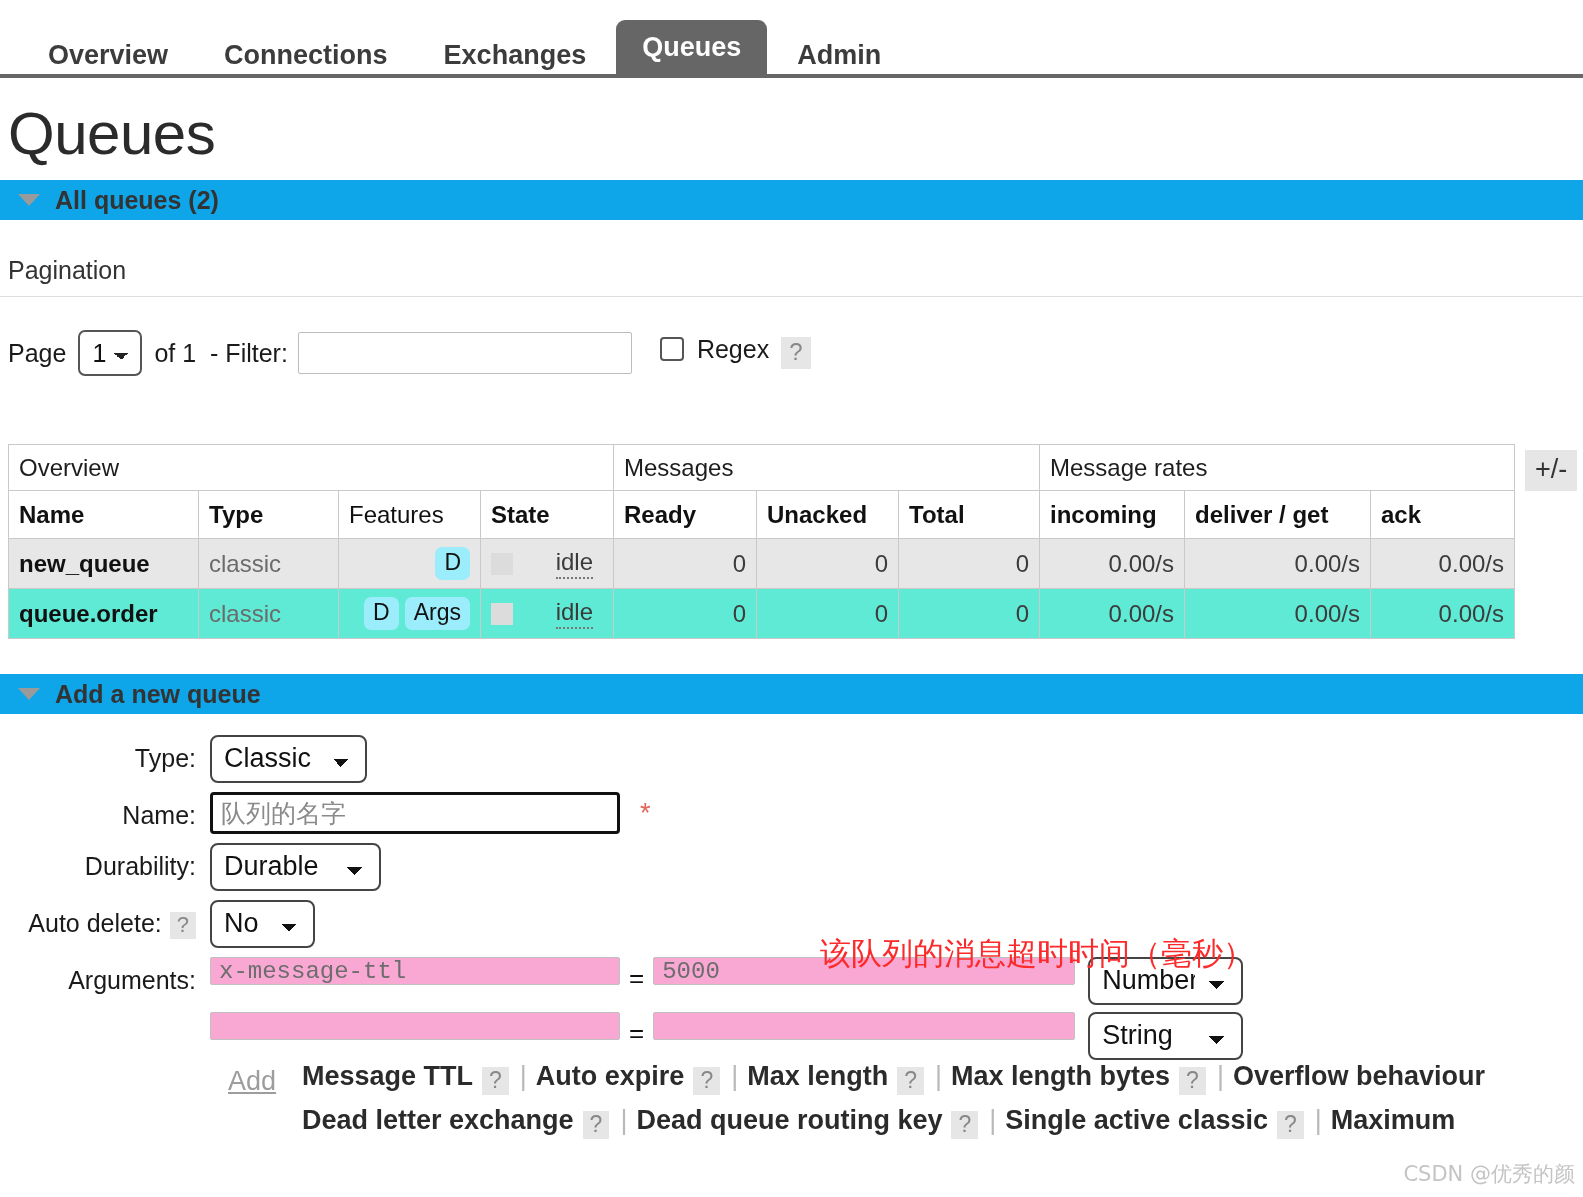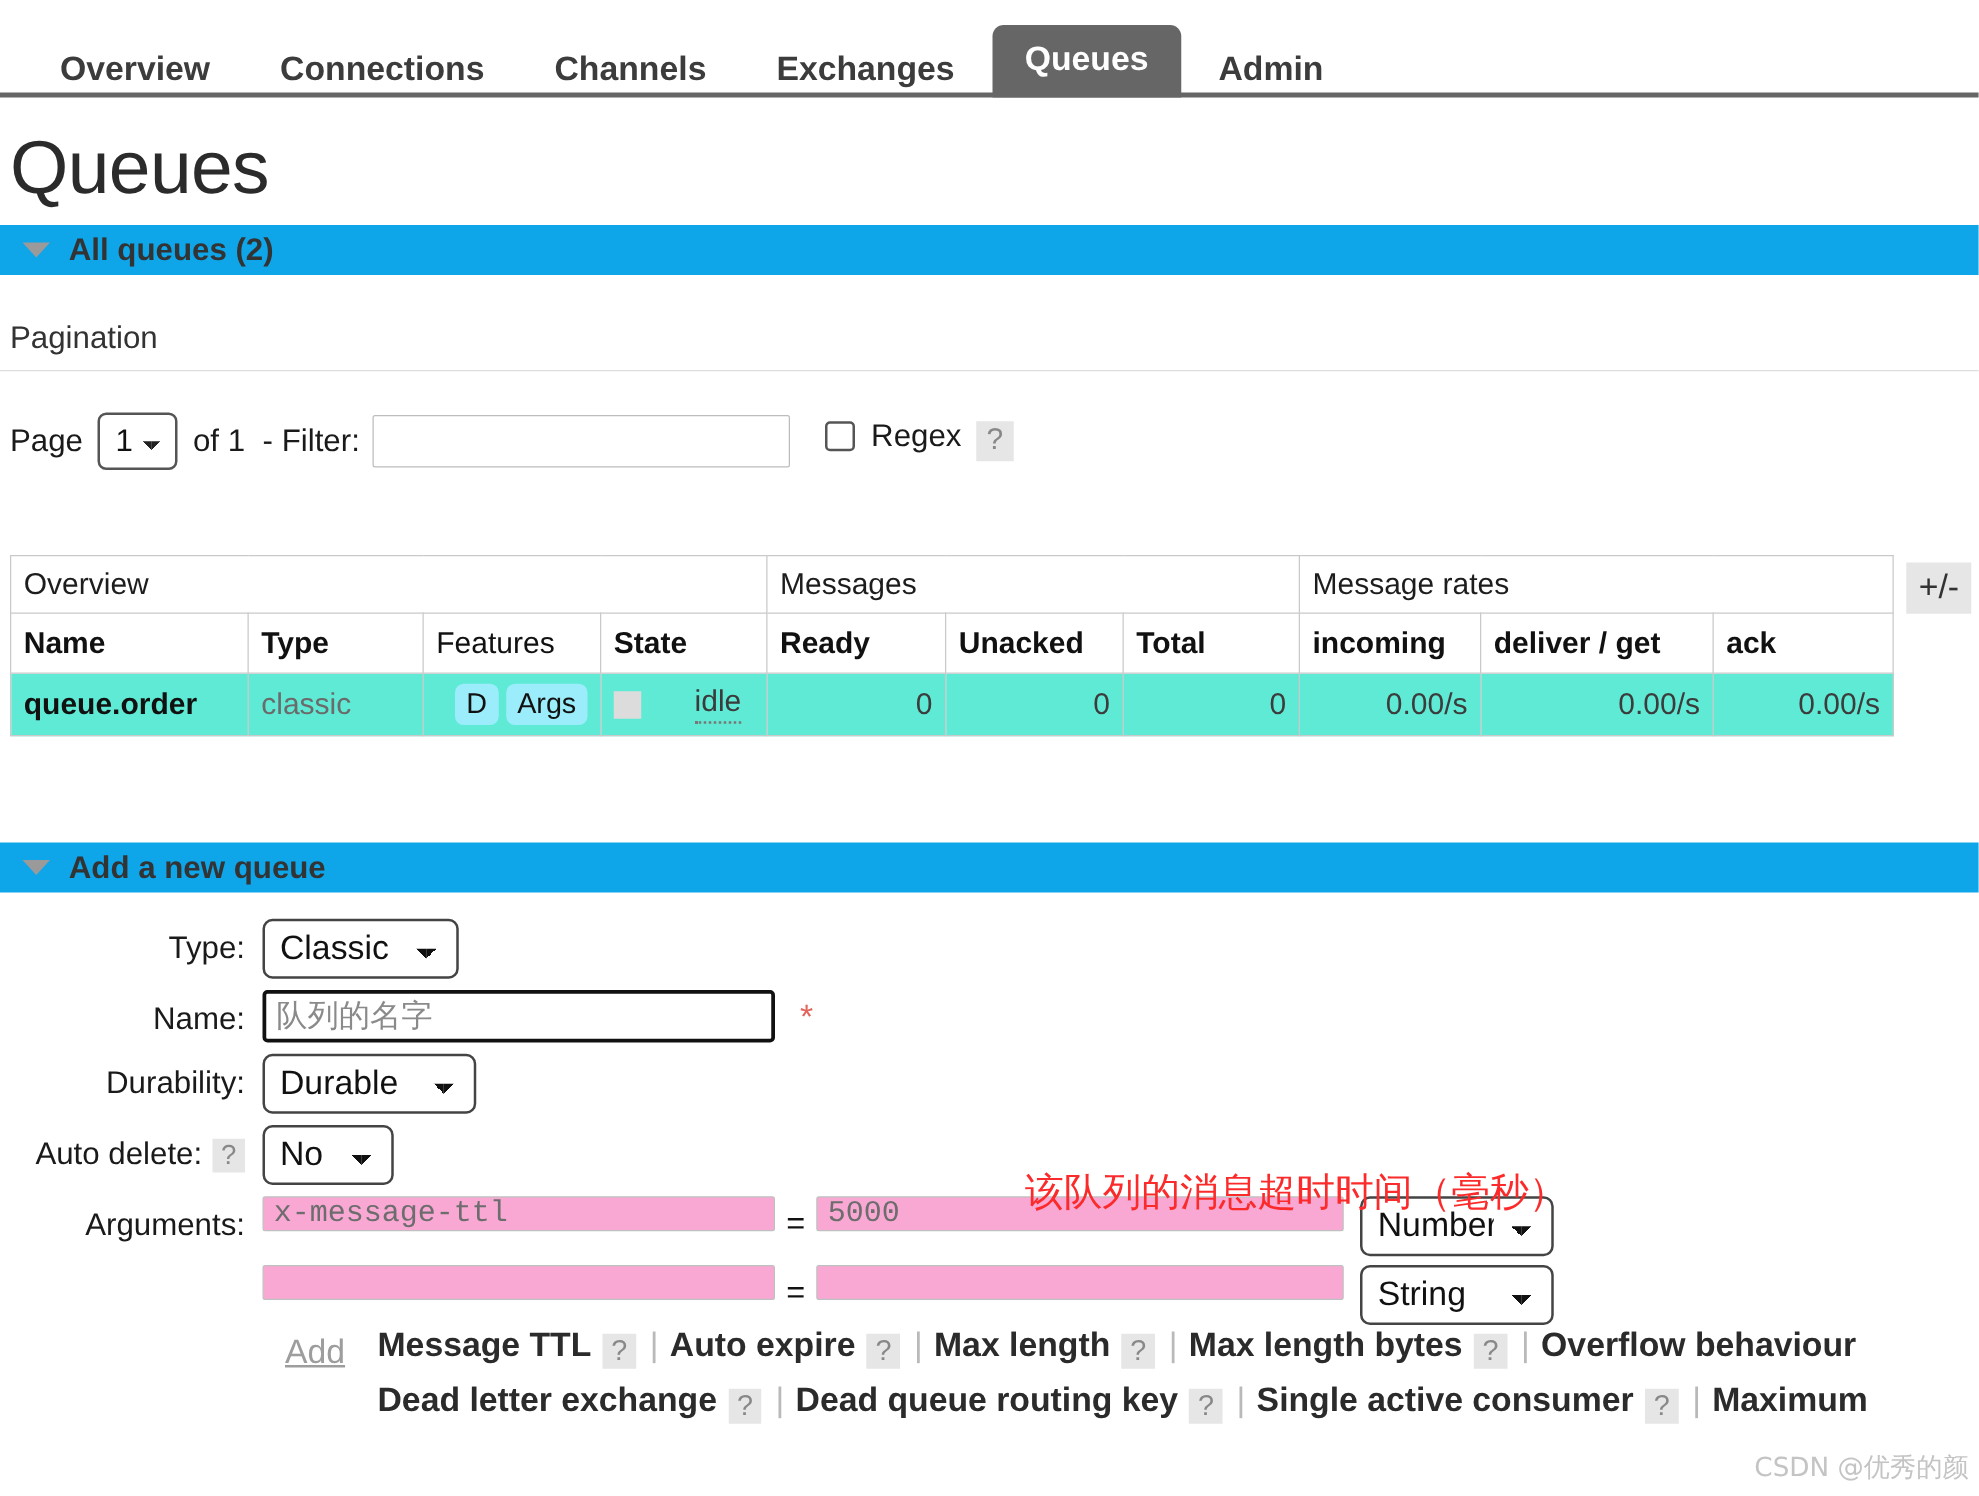--- a/index.html
+++ b/index.html
@@ -270,21 +270,20 @@
 </style>
 </head>
 <body>
 
 <div id="page">
 
   <div class="navbar">
     <div class="nav-list" id="nav-list">
         <div class="nav-item">Overview</div>
         <div class="nav-item">Connections</div>
-        <div class="nav-item">Channels</div>
         <div class="nav-item">Exchanges</div>
         <div class="nav-item active">Queues</div>
         <div class="nav-item">Admin</div>
       </div>
   </div>
 
   <div class="page-title">Queues</div>
 
   <div class="section-head" id="sec-all">
     <span class="tri"></span>
@@ -334,20 +333,37 @@
             <th>State</th>
             <th>Ready</th>
             <th>Unacked</th>
             <th>Total</th>
             <th>incoming</th>
             <th>deliver / get</th>
             <th>ack</th>
           </tr>
       </thead>
       <tbody id="tbody">
+          <tr class="r0">
+            <td class="name">new_queue</td>
+            <td class="type">classic</td>
+            <td class="feat"><span class="badge">D</span></td>
+            <td class="state">
+              <div class="state-inner">
+                <span class="state-box"></span>
+                <span class="state-txt">idle</span>
+              </div>
+            </td>
+            <td class="num">0</td>
+            <td class="num">0</td>
+            <td class="num">0</td>
+            <td class="num">0.00/s</td>
+            <td class="num">0.00/s</td>
+            <td class="num">0.00/s</td>
+          </tr>
           <tr class="r1">
             <td class="name">queue.order</td>
             <td class="type">classic</td>
             <td class="feat"><span class="badge">D</span><span class="badge">Args</span></td>
             <td class="state">
               <div class="state-inner">
                 <span class="state-box"></span>
                 <span class="state-txt">idle</span>
               </div>
             </td>
@@ -412,19 +428,19 @@
     </div>
 
   </div>
 
   <div class="annotation">该队列的消息超时时间（毫秒）</div>
 
   <div class="presets">
     <span class="add-link">Add</span>
     <div class="links-block" id="links-block">
         <div class="links-line"><span class="plink">Message TTL</span><span class="helper">?</span><span class="sep">|</span><span class="plink">Auto expire</span><span class="helper">?</span><span class="sep">|</span><span class="plink">Max length</span><span class="helper">?</span><span class="sep">|</span><span class="plink">Max length bytes</span><span class="helper">?</span><span class="sep">|</span><span class="plink">Overflow behaviour</span></div>
-        <div class="links-line"><span class="plink">Dead letter exchange</span><span class="helper">?</span><span class="sep">|</span><span class="plink">Dead queue routing key</span><span class="helper">?</span><span class="sep">|</span><span class="plink">Single active consumer</span><span class="helper">?</span><span class="sep">|</span><span class="plink">Maximum</span></div>
+        <div class="links-line"><span class="plink">Dead letter exchange</span><span class="helper">?</span><span class="sep">|</span><span class="plink">Dead queue routing key</span><span class="helper">?</span><span class="sep">|</span><span class="plink">Single active classic</span><span class="helper">?</span><span class="sep">|</span><span class="plink">Maximum</span></div>
       </div>
   </div>
 
   <div class="watermark">CSDN @优秀的颜</div>
 
 </div>
 
 </body></html>

